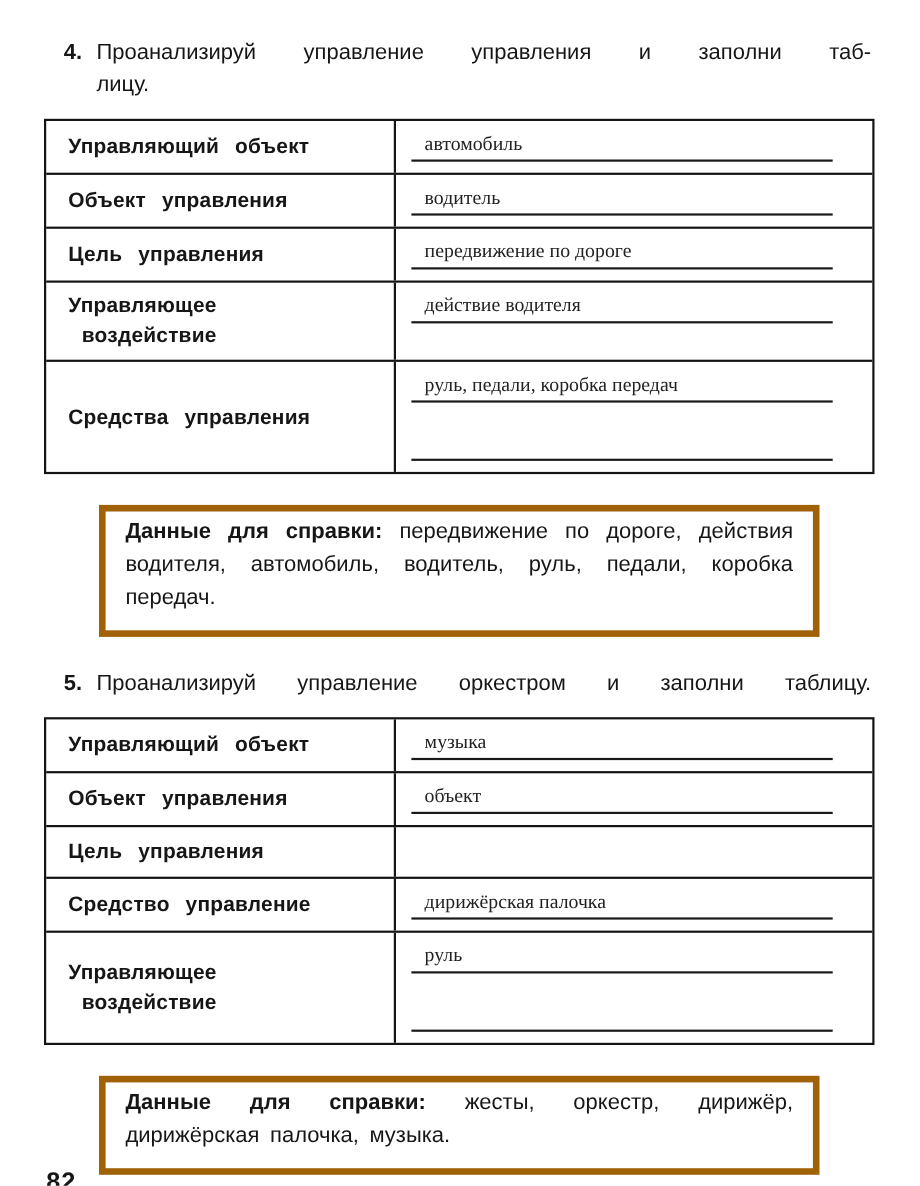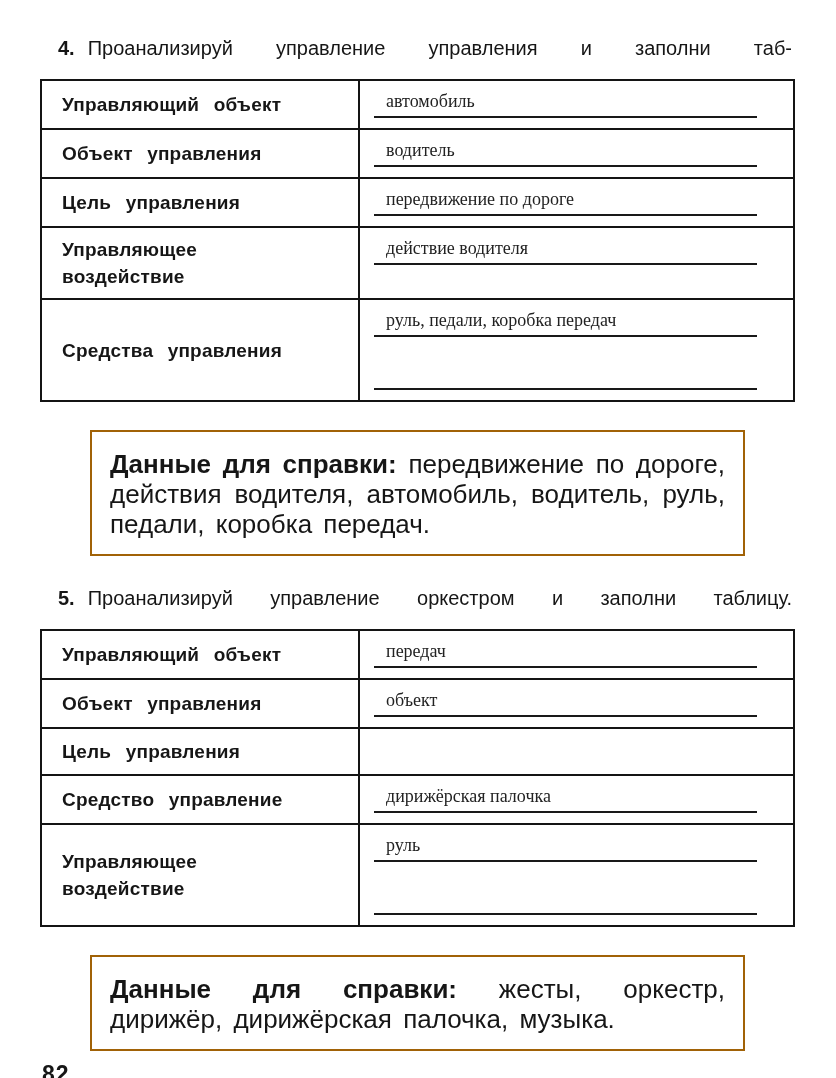--- a/index.html
+++ b/index.html
@@ -36,41 +36,42 @@
   .wlabel {
     border-right: 2px solid #141414;
     display: flex; align-items: center;
     padding: 8px 10px 8px 20px;
     font-weight: bold;
     font-size: 19px;
     line-height: 27px;
     word-spacing: 9px;
     letter-spacing: 0.2px;
     white-space: pre-line;
+    text-align: right;
   }
   .wanswer {
     padding: 6px 36px 10px 14px;
     font-family: "Liberation Serif", serif;
     font-size: 18px;
     color: #222;
   }
   .answer-line {
     border-bottom: 2px solid #191919;
     padding: 2px 0 2px 12px;
     min-height: 27px;
     line-height: 25px;
   }
   .answer-line.blank { margin-top: 26px; height: 27px; }
 
   
   .ref-box {
-    border: 2px solid #a16207;
+    border: 6px solid #a16207;
     margin: 28px 91px 0 90px;
-    padding: 17px 18px 15px 18px;
-    font-size: 26px;
+    padding: 3px 18px 15px 18px;
+    font-size: 20px;
     line-height: 30px;
     text-align: justify;
     word-spacing: 4px;
   }
   .ref-label { font-weight: bold; }
 
   .page-number {
     position: absolute;
     left: 42px; bottom: 24px;
     font-weight: bold;
@@ -80,20 +81,21 @@
 </style>
 </head>
 <body>
 
 <div class="page">
 
   <div class="task-heading">
     <span class="task-num">4.</span>
     <div class="task-prompt">
       <div class="jline">Проанализируй управление управления и заполни таб-</div>
+      <div>лицу.</div>
     </div>
   </div>
 
   <div class="wtable">
     <div class="wrow">
       <div class="wlabel">Управляющий объект</div>
       <div class="wanswer">
         <div class="answer-line"><span>автомобиль</span></div>
       </div>
     </div>
@@ -134,21 +136,21 @@
     <span class="task-num">5.</span>
     <div class="task-prompt">
       <div class="jline">Проанализируй управление оркестром и заполни таблицу.</div>
     </div>
   </div>
 
   <div class="wtable">
     <div class="wrow">
       <div class="wlabel">Управляющий объект</div>
       <div class="wanswer">
-        <div class="answer-line"><span>передач</span></div>
+        <div class="answer-line"><span>музыка</span></div>
       </div>
     </div>
     <div class="wrow">
       <div class="wlabel">Объект управления</div>
       <div class="wanswer">
         <div class="answer-line"><span>объект</span></div>
       </div>
     </div>
     <div class="wrow">
       <div class="wlabel">Цель управления</div>

